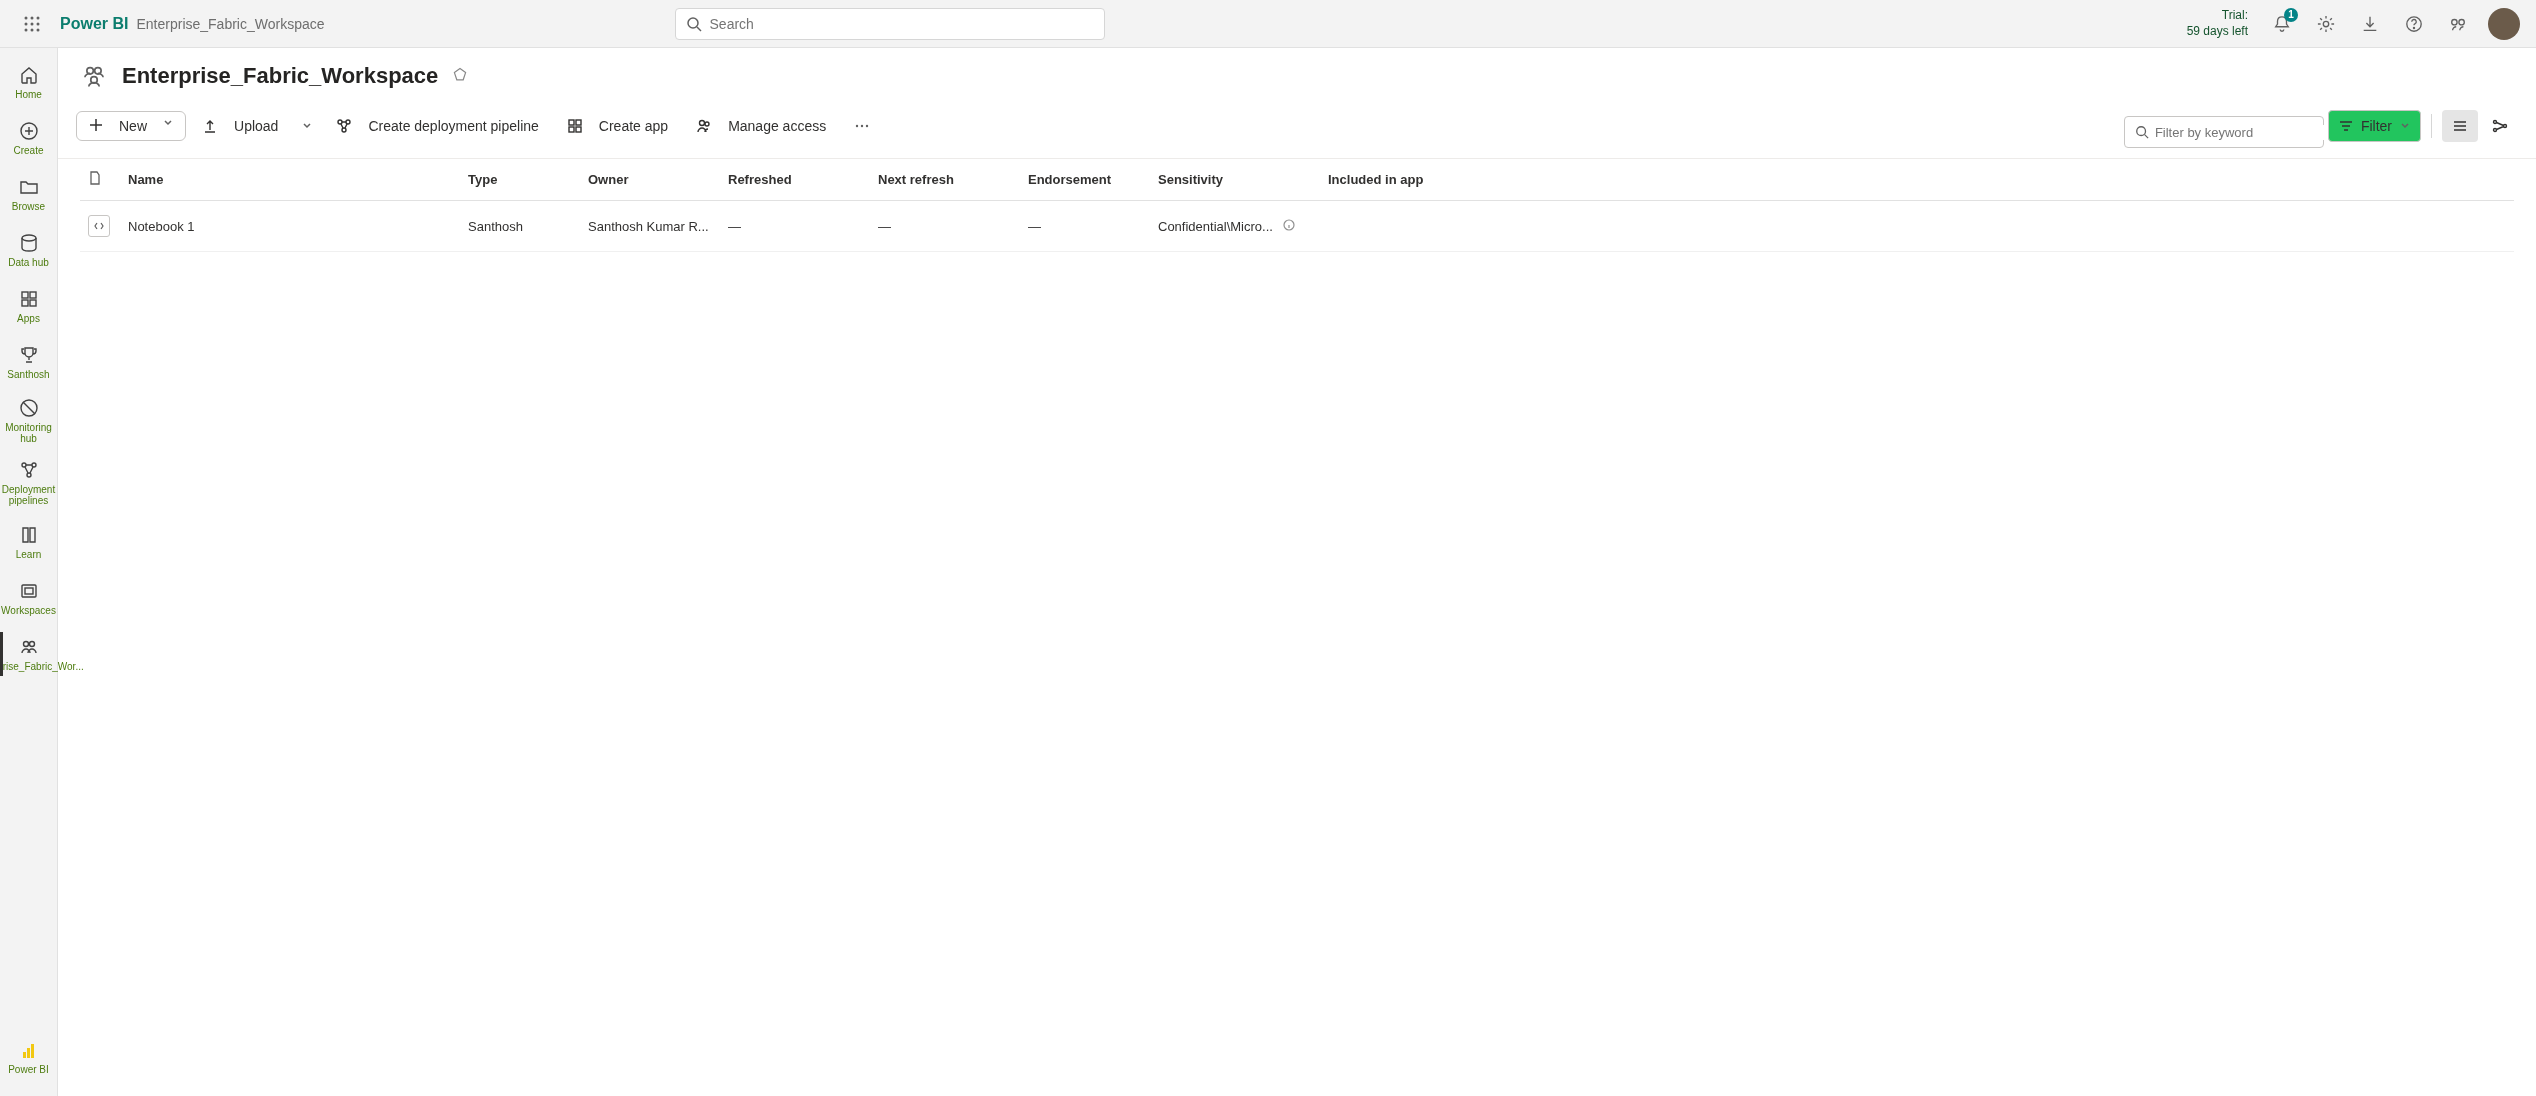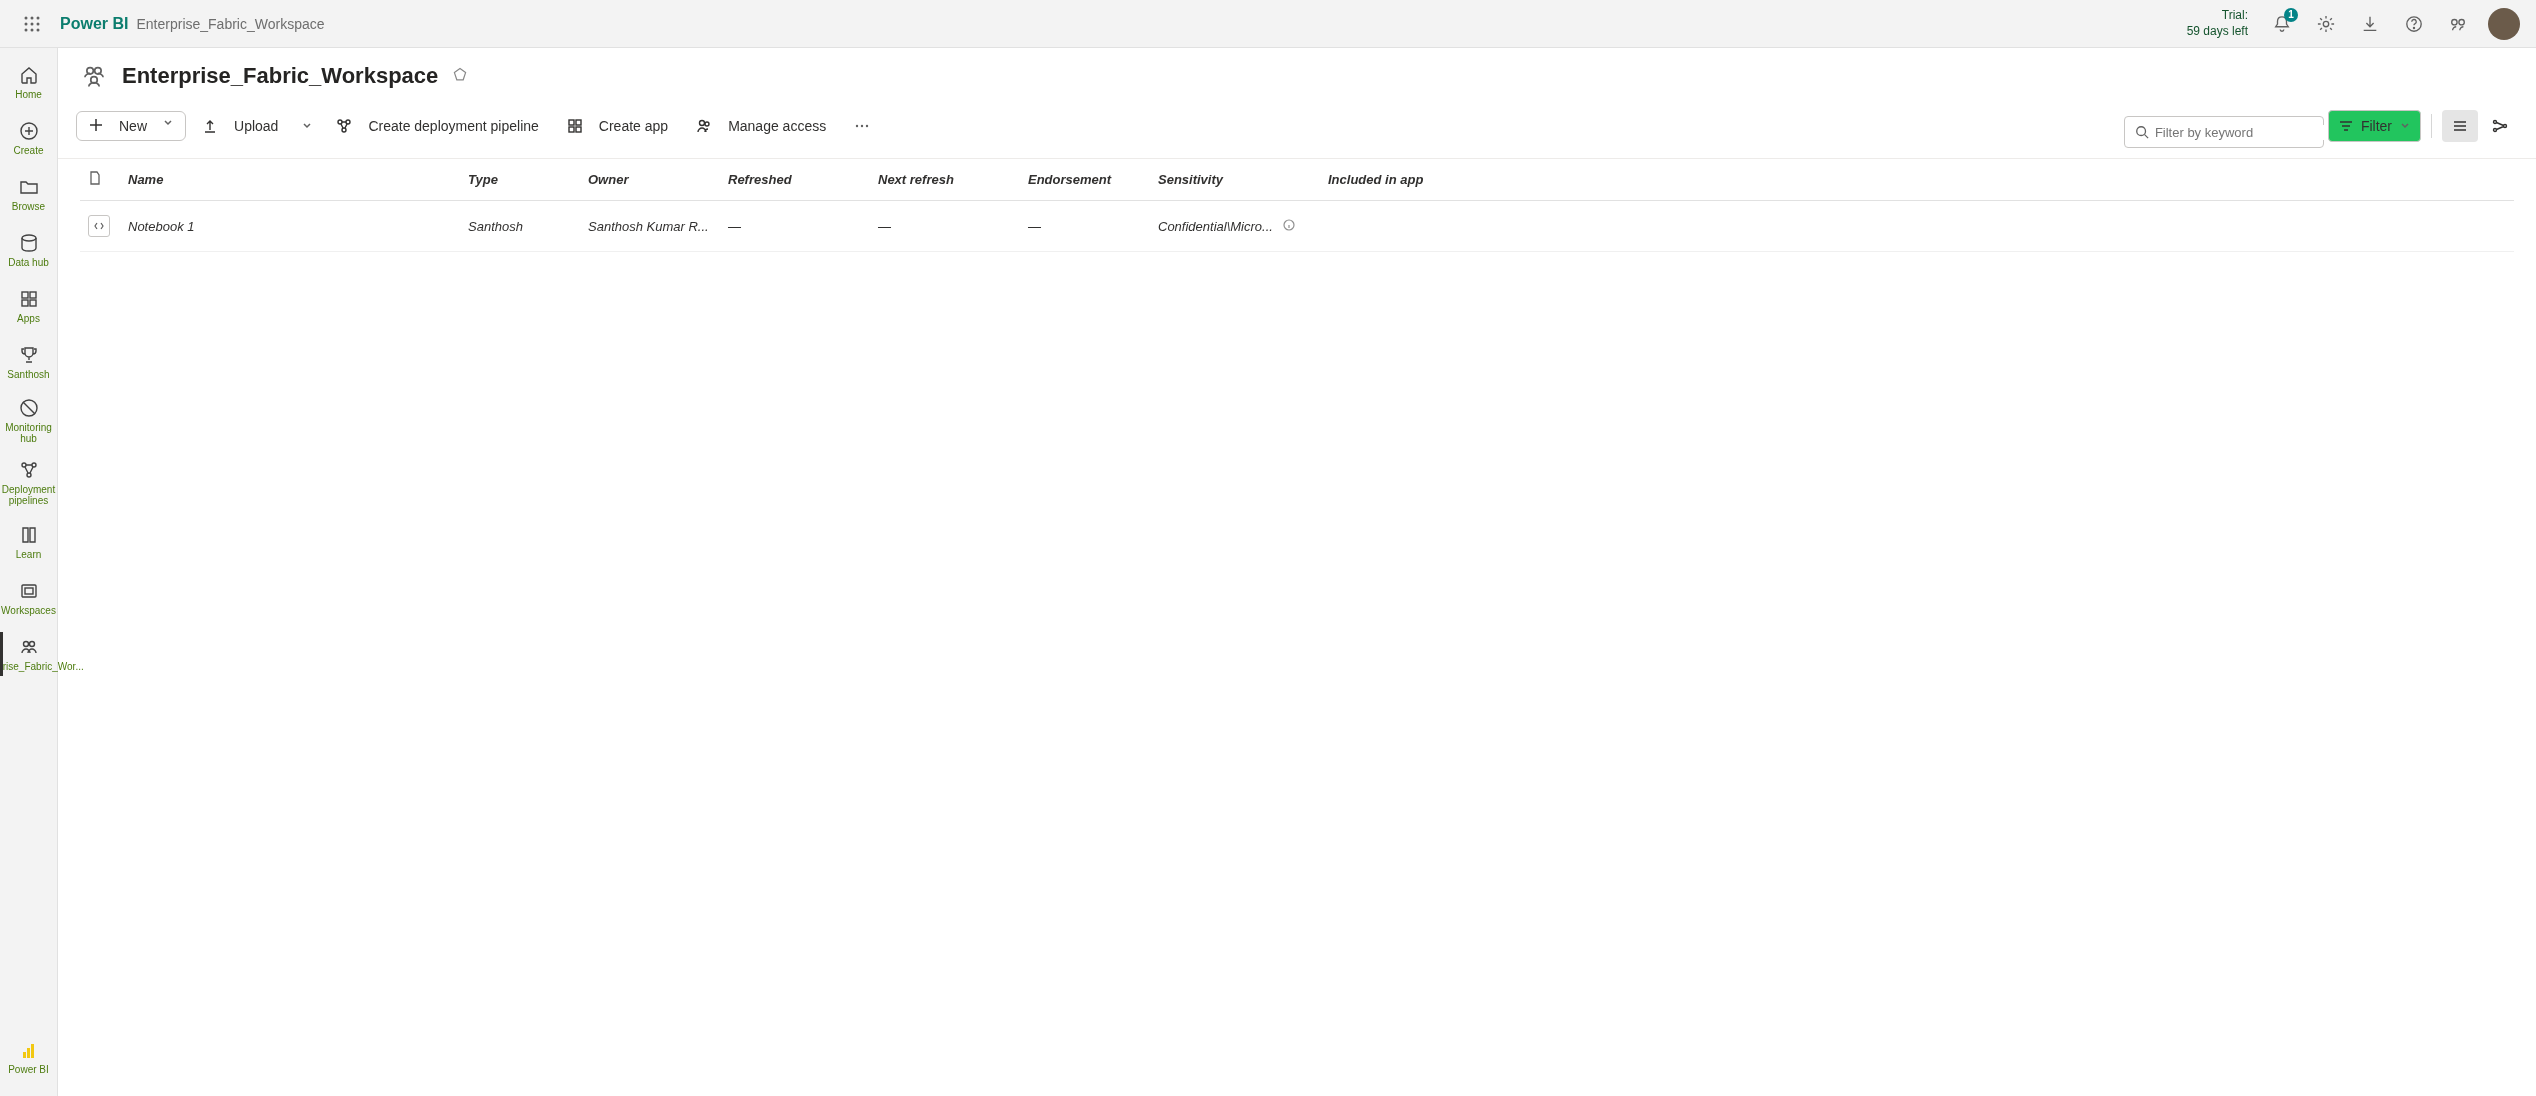--- a/index.html
+++ b/index.html
@@ -38,21 +38,21 @@
     .tb-btn.primary { border: 1px solid #c8c6c4; }
     .tb-spacer { flex: 1; }
     .filter-box { display: flex; align-items: center; width: 200px; height: 32px; border: 1px solid #c8c6c4; border-radius: 4px; padding: 0 10px; background: #fff; margin-top: 12px; }
     .filter-box input { border: none; outline: none; flex: 1; font-size: 13px; margin-left: 6px; }
     .filter-btn { display: inline-flex; align-items: center; gap: 8px; height: 32px; padding: 0 10px; border: 1px solid #c8c6c4; border-radius: 4px; background: #22c55e; cursor: pointer; }
     .divider-v { width: 1px; height: 24px; background: #d6d6d6; margin: 0 6px; }
     .view-btn { width: 36px; height: 32px; display: inline-flex; align-items: center; justify-content: center; border-radius: 4px; cursor: pointer; }
     .view-btn.active { background: #e5e5e5; }
 
     
-    .table-wrap { flex: 1; overflow: auto; padding: 0 22px; font-style: italic; }
+    .table-wrap { flex: 1; overflow: auto; padding: 0 22px; }
     table { width: 100%; border-collapse: collapse; }
     thead th { text-align: left; font-weight: 600; font-size: 13px; color: #323130; padding: 12px 8px; border-bottom: 1px solid #e1e1e1; }
     tbody td { padding: 14px 8px; border-bottom: 1px solid #f0f0f0; font-size: 13px; color: #323130; }
     .type-icon-cell { width: 40px; }
     .item-icon { width: 22px; height: 22px; border: 1px solid #c8c6c4; border-radius: 3px; display: inline-flex; align-items: center; justify-content: center; color: #616161; }
     .col-name { width: 340px; }
     .col-type { width: 120px; }
     .col-owner { width: 140px; }
     .col-refreshed { width: 150px; }
     .col-next { width: 150px; }
@@ -75,20 +75,27 @@
         <circle cx="8" cy="8" r="1.5"></circle>
         <circle cx="14" cy="8" r="1.5"></circle>
         <circle cx="2" cy="14" r="1.5"></circle>
         <circle cx="8" cy="14" r="1.5"></circle>
         <circle cx="14" cy="14" r="1.5"></circle>
       </svg>
   </div>
   <span class="brand">Power BI</span>
   <span class="breadcrumb-text">Enterprise_Fabric_Workspace</span>
 
+  <div class="search-box">
+    <svg width="16" height="16" viewBox="0 0 16 16" fill="none" stroke="#616161" stroke-width="1.5">
+        <circle cx="7" cy="7" r="5"></circle>
+        <line x1="11" y1="11" x2="15" y2="15"></line>
+      </svg>
+    <input type="text" placeholder="Search" style="">
+  </div>
 
   <div class="top-spacer"></div>
 
   <div class="trial-info">
     <div>Trial:</div>
     <div>59 days left</div>
   </div>
 
   <div class="top-icon-btn">
     <svg width="18" height="18" viewBox="0 0 20 20" fill="none" stroke="#616161" stroke-width="1.5">

